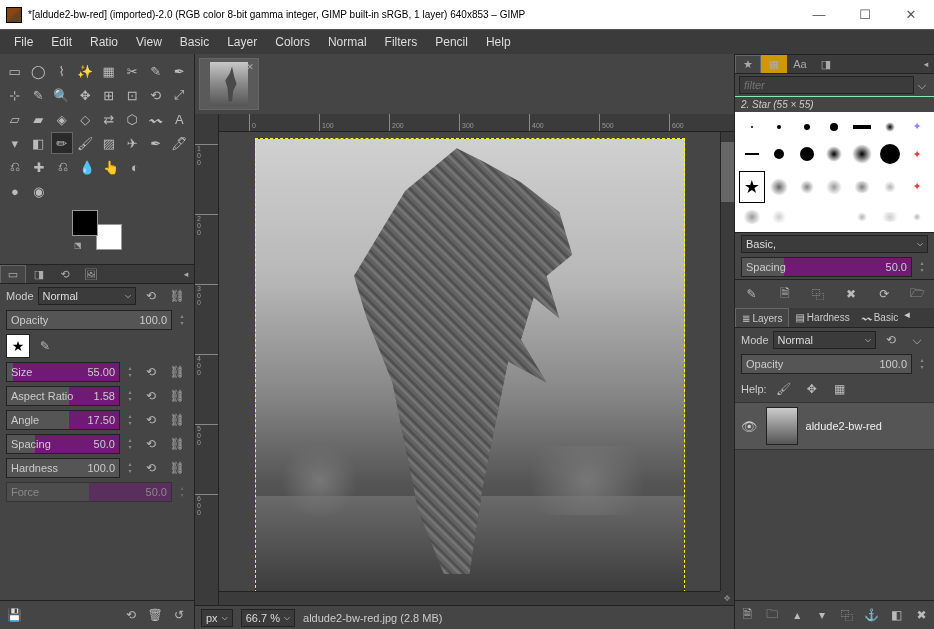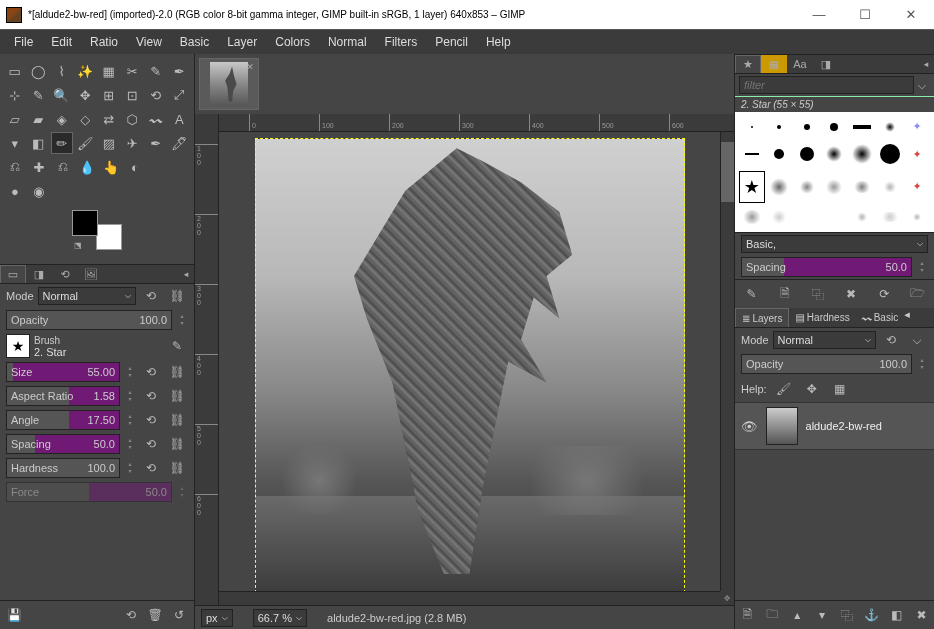--- a/index.html
+++ b/index.html
@@ -58,21 +58,21 @@
 .img-canvas{width:430px;height:460px;background:linear-gradient(180deg,#d0d0d0 0%,#b8b8b8 30%,#888 55%,#555 75%,#333 100%);border:1px dashed #ff0;position:relative;overflow:hidden}
 .tree{position:absolute;left:20%;top:2%;width:60%;height:93%;background:radial-gradient(ellipse at 50% 60%,#6a6a6a 0%,#4a4a4a 30%,transparent 60%);clip-path:polygon(40% 100%,30% 85%,25% 70%,20% 55%,10% 40%,5% 30%,15% 20%,25% 10%,35% 5%,45% 0%,55% 3%,70% 8%,85% 15%,90% 25%,80% 30%,85% 40%,75% 35%,70% 45%,80% 55%,65% 50%,60% 65%,55% 80%,50% 100%)}
 .tree::before{content:"";position:absolute;inset:0;background:repeating-linear-gradient(45deg,#5a5a5a 0px,#7a7a7a 3px,#4a4a4a 6px,#6a6a6a 9px)}
 .ground{position:absolute;bottom:0;left:0;right:0;height:22%;background:linear-gradient(180deg,#6a6a6a 0%,#3a3a3a 100%)}
 .bush{position:absolute;bottom:18%;height:15%;background:radial-gradient(circle,#777 0%,transparent 70%)}
 .vscroll{width:14px;background:#3b3b3b;border-left:1px solid #222}
 .vscroll .thumb{width:100%;height:60px;background:#666;margin-top:10px}
 .hscroll-row{height:14px;display:flex}
 .hscroll{flex:1;background:#3b3b3b;border-top:1px solid #222}
 .nav-corner{width:14px;height:14px;background:#3b3b3b;display:flex;align-items:center;justify-content:center;font-size:8px;color:#888}
-.statusbar{height:24px;display:flex;align-items:center;padding:0 6px;gap:20px;border-top:1px solid #222;font-size:11px;color:#ccc}
+.statusbar{height:24px;display:flex;align-items:center;padding:0 6px;gap:8px;border-top:1px solid #222;font-size:11px;color:#ccc}
 .statusbar .dd{height:18px}
 .right{width:200px;background:#454545;display:flex;flex-direction:column;border-left:1px solid #222}
 .brush-grid{background:#fff;height:120px;padding:4px;display:grid;grid-template-columns:repeat(7,1fr);gap:2px;overflow:hidden}
 .bcell{display:flex;align-items:center;justify-content:center;color:#000;position:relative}
 .bcell.sel{border:1px solid #000}
 .dot{border-radius:50%;background:#000}
 .sq{background:#000}
 .star{color:#000;font-size:18px}
 .fuzzy{width:16px;height:16px;border-radius:50%;background:radial-gradient(circle,#000 0%,transparent 70%)}
 .brush-actions{display:flex;padding:4px;gap:8px;border-top:1px solid #222;justify-content:space-around}
@@ -206,24 +206,20 @@
         <span class="val">100.0</span>
       </div>
       <div class="spinner">
           <span>▴</span>
           <span>▾</span>
         </div>
     </div>
 
     <div class="opt-row">
       <div class="brush-prev">★</div>
-      <div style="flex:1">
-        <div style="font-size:10px;color:#ccc">Brush</div>
-        <div style="font-size:11px;color:#ddd">2. Star</div>
-      </div>
       <div class="iconbtn">✎</div>
     </div>
 
     <div class="slider-row">
       <div class="slider">
         <div class="fill" style="width:5%"></div>
         <span class="lbl">Size</span>
         <span class="val">55.00</span>
       </div>
       <div class="spinner">

